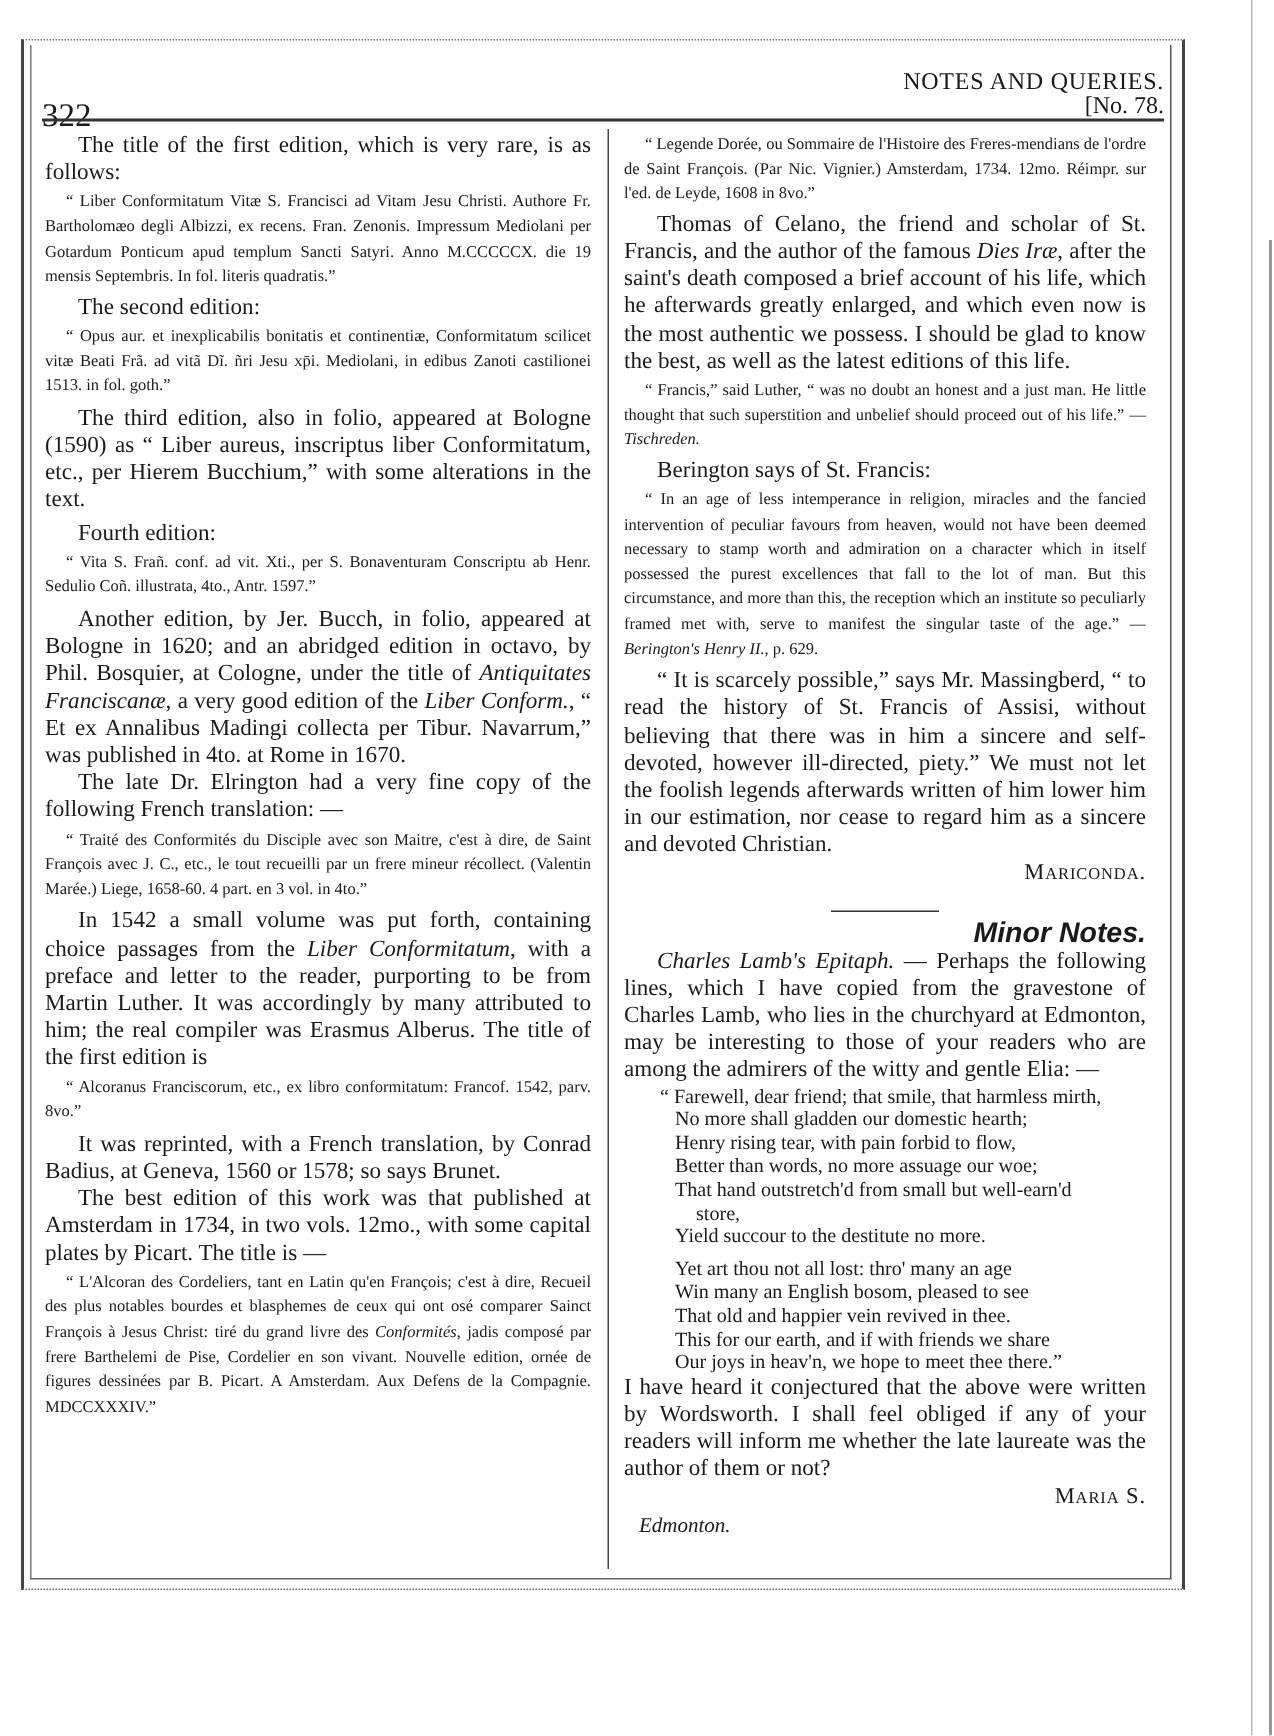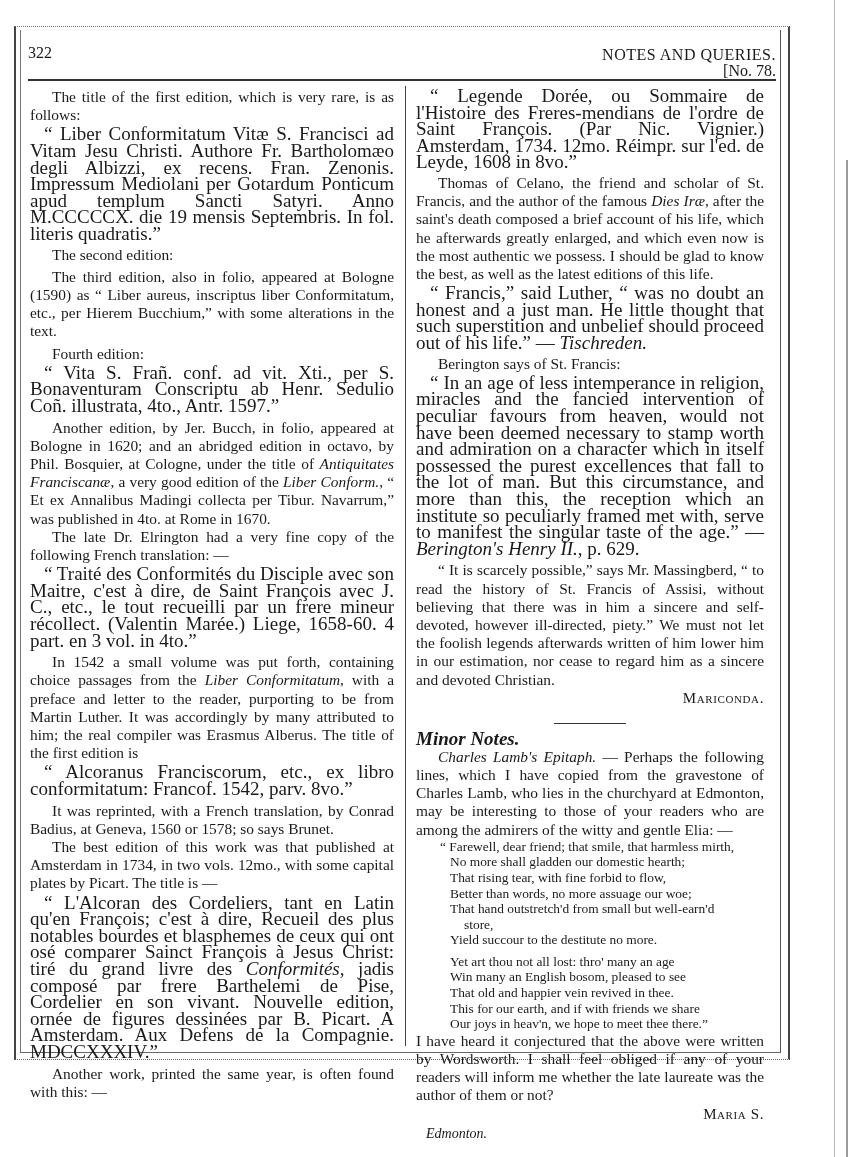--- a/index.html
+++ b/index.html
@@ -6,34 +6,34 @@
   body { width: 849px; height: 1157px; position: relative; overflow: hidden;
          font-family: "Liberation Serif", "DejaVu Serif", serif; color: #1a1a1a; }
   .page-frame { position: absolute; left: 14px; top: 26px; width: 772px; height: 1032px;
                 border-left: 2px solid #444; border-right: 2px solid #444;
                 border-top: 1px dotted #777; border-bottom: 1px dotted #666; }
   .inner-frame { position: absolute; left: 20px; top: 30px; width: 759px; height: 1022px;
                  border-right: 1px solid #555; border-bottom: 1px solid #666; border-left: 1px solid #777; }
   .outer-rule { position: absolute; left: 834px; top: 0; width: 1px; height: 1157px; background: #bbb; }
   .outer-rule-2 { position: absolute; left: 846px; top: 160px; width: 2px; height: 997px; background: #999; }
   .header { position: absolute; left: 28px; top: 40px; width: 748px; height: 36px; }
-  .page-num { position: absolute; left: 0; top: 4px; font-size: 16px; letter-spacing: 0; }
+  .page-num { position: absolute; left: 0; top: 24px; font-size: 22px; letter-spacing: 0; }
   .journal-title { position: absolute; left: 0; right: 0; top: 6px; text-align: right; font-size: 16px; letter-spacing: 0.5px; }
   .issue-num { position: absolute; right: 0; top: 22px; font-size: 16px; }
   .header-rule { position: absolute; left: 28px; top: 79px; width: 748px; height: 2px; background: #333; }
   .col-divider { position: absolute; left: 405px; top: 86px; width: 1px; height: 960px; background: #444; }
   .col { position: absolute; top: 84px; width: 364px; font-size: 14.6px; line-height: 18px; text-align: justify; }
   .col.left { left: 30px; }
   .col.right { left: 416px; width: 348px; }
   p { margin: 0; }
   .para { text-indent: 22px; font-size: 15.4px; line-height: 18.2px; }
-  .quote { text-indent: 14px; font-size: 19px; line-height: 16.6px; margin-top: 2px; margin-bottom: 3px; }
+  .quote { text-indent: 14px; font-size: 11px; line-height: 16.6px; margin-top: 2px; margin-bottom: 3px; }
   .gap { margin-top: 4px; }
   .sig { text-align: right; font-variant: small-caps; font-size: 15px; letter-spacing: 0.6px; }
-  .blackletter { text-align: left; font-size: 19px; font-weight: bold; font-family: Liberation Serif, serif; font-style: italic; margin-top: 2px; }
+  .blackletter { text-align: right; font-size: 19px; font-weight: bold; font-family: Liberation Sans, sans-serif; font-style: italic; margin-top: 2px; }
   .short-rule { width: 72px; height: 1px; background: #333; margin: 16px auto 6px auto; }
   .poem { font-size: 13.4px; line-height: 15.6px; margin-left: 24px; text-align: left; }
   .poem .line { display: block; padding-left: 10px; }
   .poem .line.first { padding-left: 0; }
   .poem .line.cont { padding-left: 24px; }
   .poem .stanza-gap { height: 6px; }
   .place { font-size: 14px; margin-left: 10px; margin-top: 2px; font-style: italic; }
   i { font-style: italic; }
 </style>
 </head>
@@ -49,49 +49,49 @@
   <span class="journal-title">NOTES AND QUERIES.</span>
   <span class="issue-num">[No. 78.</span>
 </div>
 <div class="header-rule"></div>
 <div class="col-divider"></div>
 
 <div class="col left">
   <p class="para gap">The title of the first edition, which is very rare, is as follows:</p>
   <p class="quote">“ Liber Conformitatum Vitæ S. Francisci ad Vitam Jesu Christi.  Authore Fr. Bartholomæo degli Albizzi, ex recens. Fran. Zenonis.  Impressum Mediolani per Gotardum Ponticum apud templum Sancti Satyri. Anno M.CCCCCX. die 19 mensis Septembris.  In fol. literis quadratis.”</p>
   <p class="para">The second edition:</p>
+  <p class="quote">“ Opus aur. et inexplicabilis bonitatis et continentiæ, Conformitatum scilicet vitæ Beati Frã. ad vitã Dĩ. ñri Jesu xp̄i.  Mediolani, in edibus Zanoti castilionei 1513. in fol. goth.”</p>
   <p class="para gap">The third edition, also in folio, appeared at Bologne (1590) as “ Liber aureus, inscriptus liber Conformitatum, etc., per Hierem Bucchium,” with some alterations in the text.</p>
   <p class="para gap">Fourth edition:</p>
   <p class="quote">“ Vita S. Frañ. conf. ad vit. Xti., per S. Bonaventuram Conscriptu ab Henr. Sedulio Coñ. illustrata, 4to., Antr. 1597.”</p>
   <p class="para gap"><span>Another edition, by Jer. Bucch, in folio, appeared at Bologne in 1620; and an abridged edition in octavo, by Phil. Bosquier, at Cologne, under the title of </span><i>Antiquitates Franciscanæ</i><span>, a very good edition of the </span><i>Liber Conform.</i><span>, “ Et ex Annalibus Madingi collecta per Tibur. Navarrum,” was published in 4to. at Rome in 1670.</span></p>
   <p class="para">The late Dr. Elrington had a very fine copy of the following French translation: —</p>
   <p class="quote">“ Traité des Conformités du Disciple avec son Maitre, c'est à dire, de Saint François avec J. C., etc., le tout recueilli par un frere mineur récollect. (Valentin Marée.)  Liege, 1658-60. 4 part. en 3 vol. in 4to.”</p>
   <p class="para gap"><span>In 1542 a small volume was put forth, containing choice passages from the </span><i>Liber Conformitatum</i><span>, with a preface and letter to the reader, purporting to be from Martin Luther.  It was accordingly by many attributed to him; the real compiler was Erasmus Alberus.  The title of the first edition is</span></p>
   <p class="quote">“ Alcoranus Franciscorum, etc., ex libro conformitatum: Francof. 1542, parv. 8vo.”</p>
   <p class="para gap">It was reprinted, with a French translation, by Conrad Badius, at Geneva, 1560 or 1578; so says Brunet.</p>
   <p class="para">The best edition of this work was that published at Amsterdam in 1734, in two vols. 12mo., with some capital plates by Picart.  The title is —</p>
   <p class="quote"><span>“ L'Alcoran des Cordeliers, tant en Latin qu'en François; c'est à dire, Recueil des plus notables bourdes et blasphemes de ceux qui ont osé comparer Sainct François à Jesus Christ: tiré du grand livre des </span><i>Conformités</i><span>, jadis composé par frere Barthelemi de Pise, Cordelier en son vivant.  Nouvelle edition, ornée de figures dessinées par B. Picart.  A Amsterdam.  Aux Defens de la Compagnie.  MDCCXXXIV.”</span></p>
-  <p class="para gap">Another work, printed the same year, is often found with this: —</p>
 </div>
 
 <div class="col right">
   <p class="quote gap">“ Legende Dorée, ou Sommaire de l'Histoire des Freres-mendians de l'ordre de Saint François.  (Par Nic. Vignier.)  Amsterdam, 1734. 12mo.   Réimpr. sur l'ed. de Leyde, 1608 in 8vo.”</p>
   <p class="para"><span>Thomas of Celano, the friend and scholar of St. Francis, and the author of the famous </span><i>Dies Iræ</i><span>, after the saint's death composed a brief account of his life, which he afterwards greatly enlarged, and which even now is the most authentic we possess.  I should be glad to know the best, as well as the latest editions of this life.</span></p>
   <p class="quote"><span>“ Francis,” said Luther, “ was no doubt an honest and a just man.   He little thought that such superstition and unbelief should proceed out of his life.” —</span> <i>Tischreden.</i></p>
   <p class="para">Berington says of St. Francis:</p>
   <p class="quote"><span>“ In an age of less intemperance in religion, miracles and the fancied intervention of peculiar favours from heaven, would not have been deemed necessary to stamp worth and admiration on a character which in itself possessed the purest excellences that fall to the lot of man.  But this circumstance, and more than this, the reception which an institute so peculiarly framed met with, serve to manifest the singular taste of the age.” —</span><i>Berington's Henry II.</i><span>, p. 629.</span></p>
   <p class="para gap">“ It is scarcely possible,” says Mr. Massingberd, “ to read the history of St. Francis of Assisi, without believing that there was in him a sincere and self-devoted, however ill-directed, piety.”  We must not let the foolish legends afterwards written of him lower him in our estimation, nor cease to regard him as a sincere and devoted Christian.</p>
   <p class="sig">Mariconda.</p>
   <div class="short-rule"></div>
   <p class="blackletter">Minor Notes.</p>
   <p class="para"><i>Charles Lamb's Epitaph.</i><span> — Perhaps the following lines, which I have copied from the gravestone of Charles Lamb, who lies in the churchyard at Edmonton, may be interesting to those of your readers who are among the admirers of the witty and gentle Elia: —</span></p>
   <div class="poem">
     <span class="line first">“ Farewell, dear friend; that smile, that harmless mirth,</span>
     <span class="line">No more shall gladden our domestic hearth;</span>
-    <span class="line">That rising tear, with fine forbid to flow,</span>
+    <span class="line">Henry rising tear, with pain forbid to flow,</span>
     <span class="line">Better than words, no more assuage our woe;</span>
     <span class="line">That hand outstretch'd from small but well-earn'd</span>
     <span class="line cont">store,</span>
     <span class="line">Yield succour to the destitute no more.</span>
     <div class="stanza-gap"></div>
     <span class="line">Yet art thou not all lost: thro' many an age</span>
     <span class="line">Win many an English bosom, pleased to see</span>
     <span class="line">That old and happier vein revived in thee.</span>
     <span class="line">This for our earth, and if with friends we share</span>
     <span class="line">Our joys in heav'n, we hope to meet thee there.”</span>

